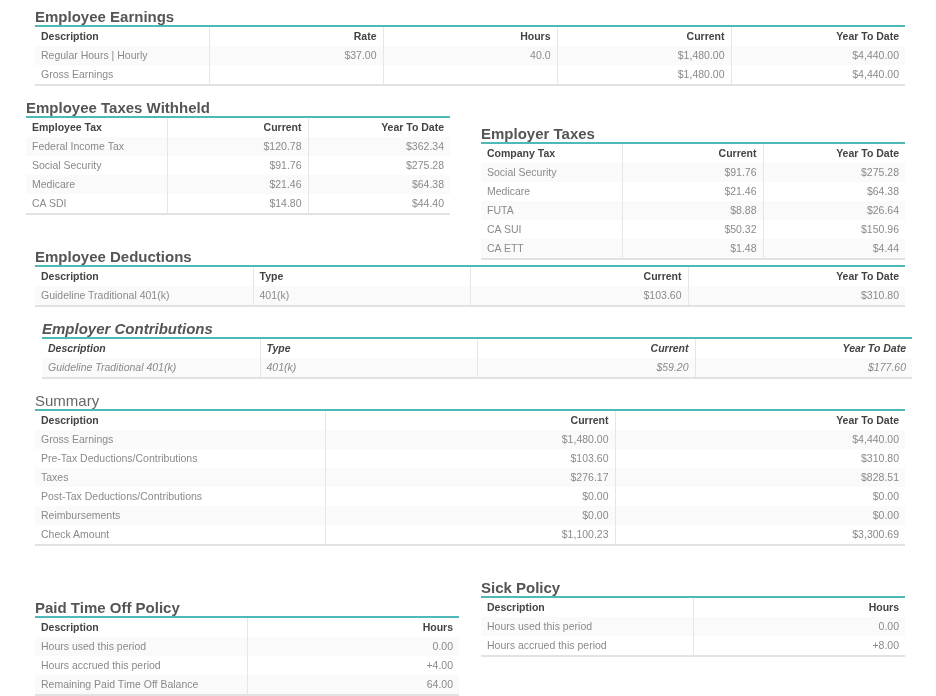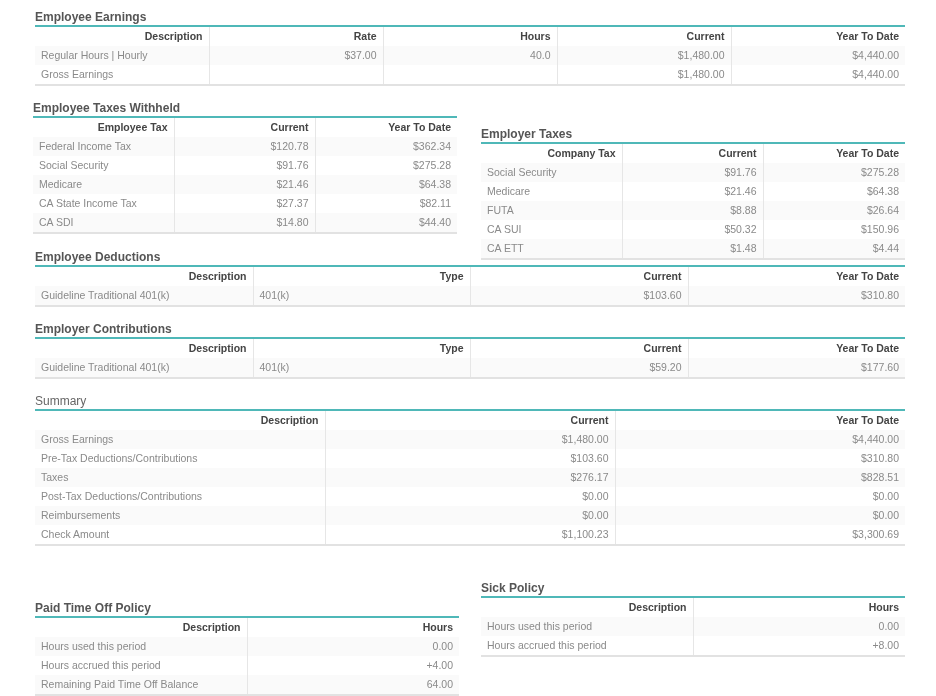--- a/index.html
+++ b/index.html
@@ -1,21 +1,21 @@
 <!DOCTYPE html>
 <html><head>
 <meta charset="utf-8">
 <style>
   html, body { margin:0; padding:0; background:#ffffff; }
   body { width:936px; height:696px; overflow:hidden; font-family:"Liberation Sans", sans-serif; color:#777; position:relative; }
   .section { position:absolute; }
-  .sec-title { font-size:12px; font-weight:bold; color:#555; height:16px; line-height:16px; margin:0; }
+  .sec-title { font-size:15px; font-weight:bold; color:#555; height:16px; line-height:16px; margin:0; }
   table { border-collapse:collapse; width:100%; table-layout:fixed; border-top:2px solid #4fb8b8; border-bottom:2px solid #e2e2e2; }
   th, td { font-size:10.5px; height:19px; line-height:19px; padding:0 6px; white-space:nowrap; overflow:hidden; }
-  th { color:#444; font-weight:bold; text-align:right; }
+  th { color:#444; font-weight:bold; text-align:left; }
   td { color:#8a8a8a; }
   th + th, td + td { border-left:1px solid #e6e6e6; }
   tr:nth-child(even) td { background:#fafafa; }
   .r { text-align:right; }
 </style>
 </head>
 <body>
 
 <div class="section" style="left:35px; top:9px; width:870px;">
   <h3 class="sec-title">Employee Earnings</h3>
@@ -46,21 +46,21 @@
       <td>Gross Earnings</td>
       <td class="r"></td>
       <td class="r"></td>
       <td class="r">$1,480.00</td>
       <td class="r">$4,440.00</td>
     </tr>
   </tbody>
     </table>
 </div>
 
-<div class="section" style="left:33px; top:100px; width:424px;">
+<div class="section" style="left:26px; top:100px; width:424px;">
   <h3 class="sec-title">Employee Taxes Withheld</h3>
   <table>
     <colgroup>
         <col style="width:141px">
         <col style="width:141px">
         <col style="width:142px">
       </colgroup>
     <tbody>
         <tr>
       <th>Employee Tax</th>
@@ -74,25 +74,20 @@
         </tr>
     <tr>
           <td>Social Security</td>
           <td class="r">$91.76</td>
           <td class="r">$275.28</td>
         </tr>
     <tr>
           <td>Medicare</td>
           <td class="r">$21.46</td>
           <td class="r">$64.38</td>
-        </tr>
-    <tr>
-          <td>CA State Income Tax</td>
-          <td class="r">$27.37</td>
-          <td class="r">$82.11</td>
         </tr>
     <tr>
           <td>CA SDI</td>
           <td class="r">$14.80</td>
           <td class="r">$44.40</td>
         </tr>
   </tbody>
     </table>
 </div>
 
@@ -158,21 +153,21 @@
     <tr>
       <td>Guideline Traditional 401(k)</td>
       <td>401(k)</td>
       <td class="r">$103.60</td>
       <td class="r">$310.80</td>
     </tr>
   </tbody>
     </table>
 </div>
 
-<div class="section" style="left:35px; top:321px; width:870px;">
+<div class="section" style="left:42px; top:321px; width:870px;font-style:italic;">
   <h3 class="sec-title">Employer Contributions</h3>
   <table>
     <colgroup>
         <col style="width:218px">
         <col style="width:217px">
         <col style="width:218px">
         <col style="width:217px">
       </colgroup>
     <tbody>
         <tr>

